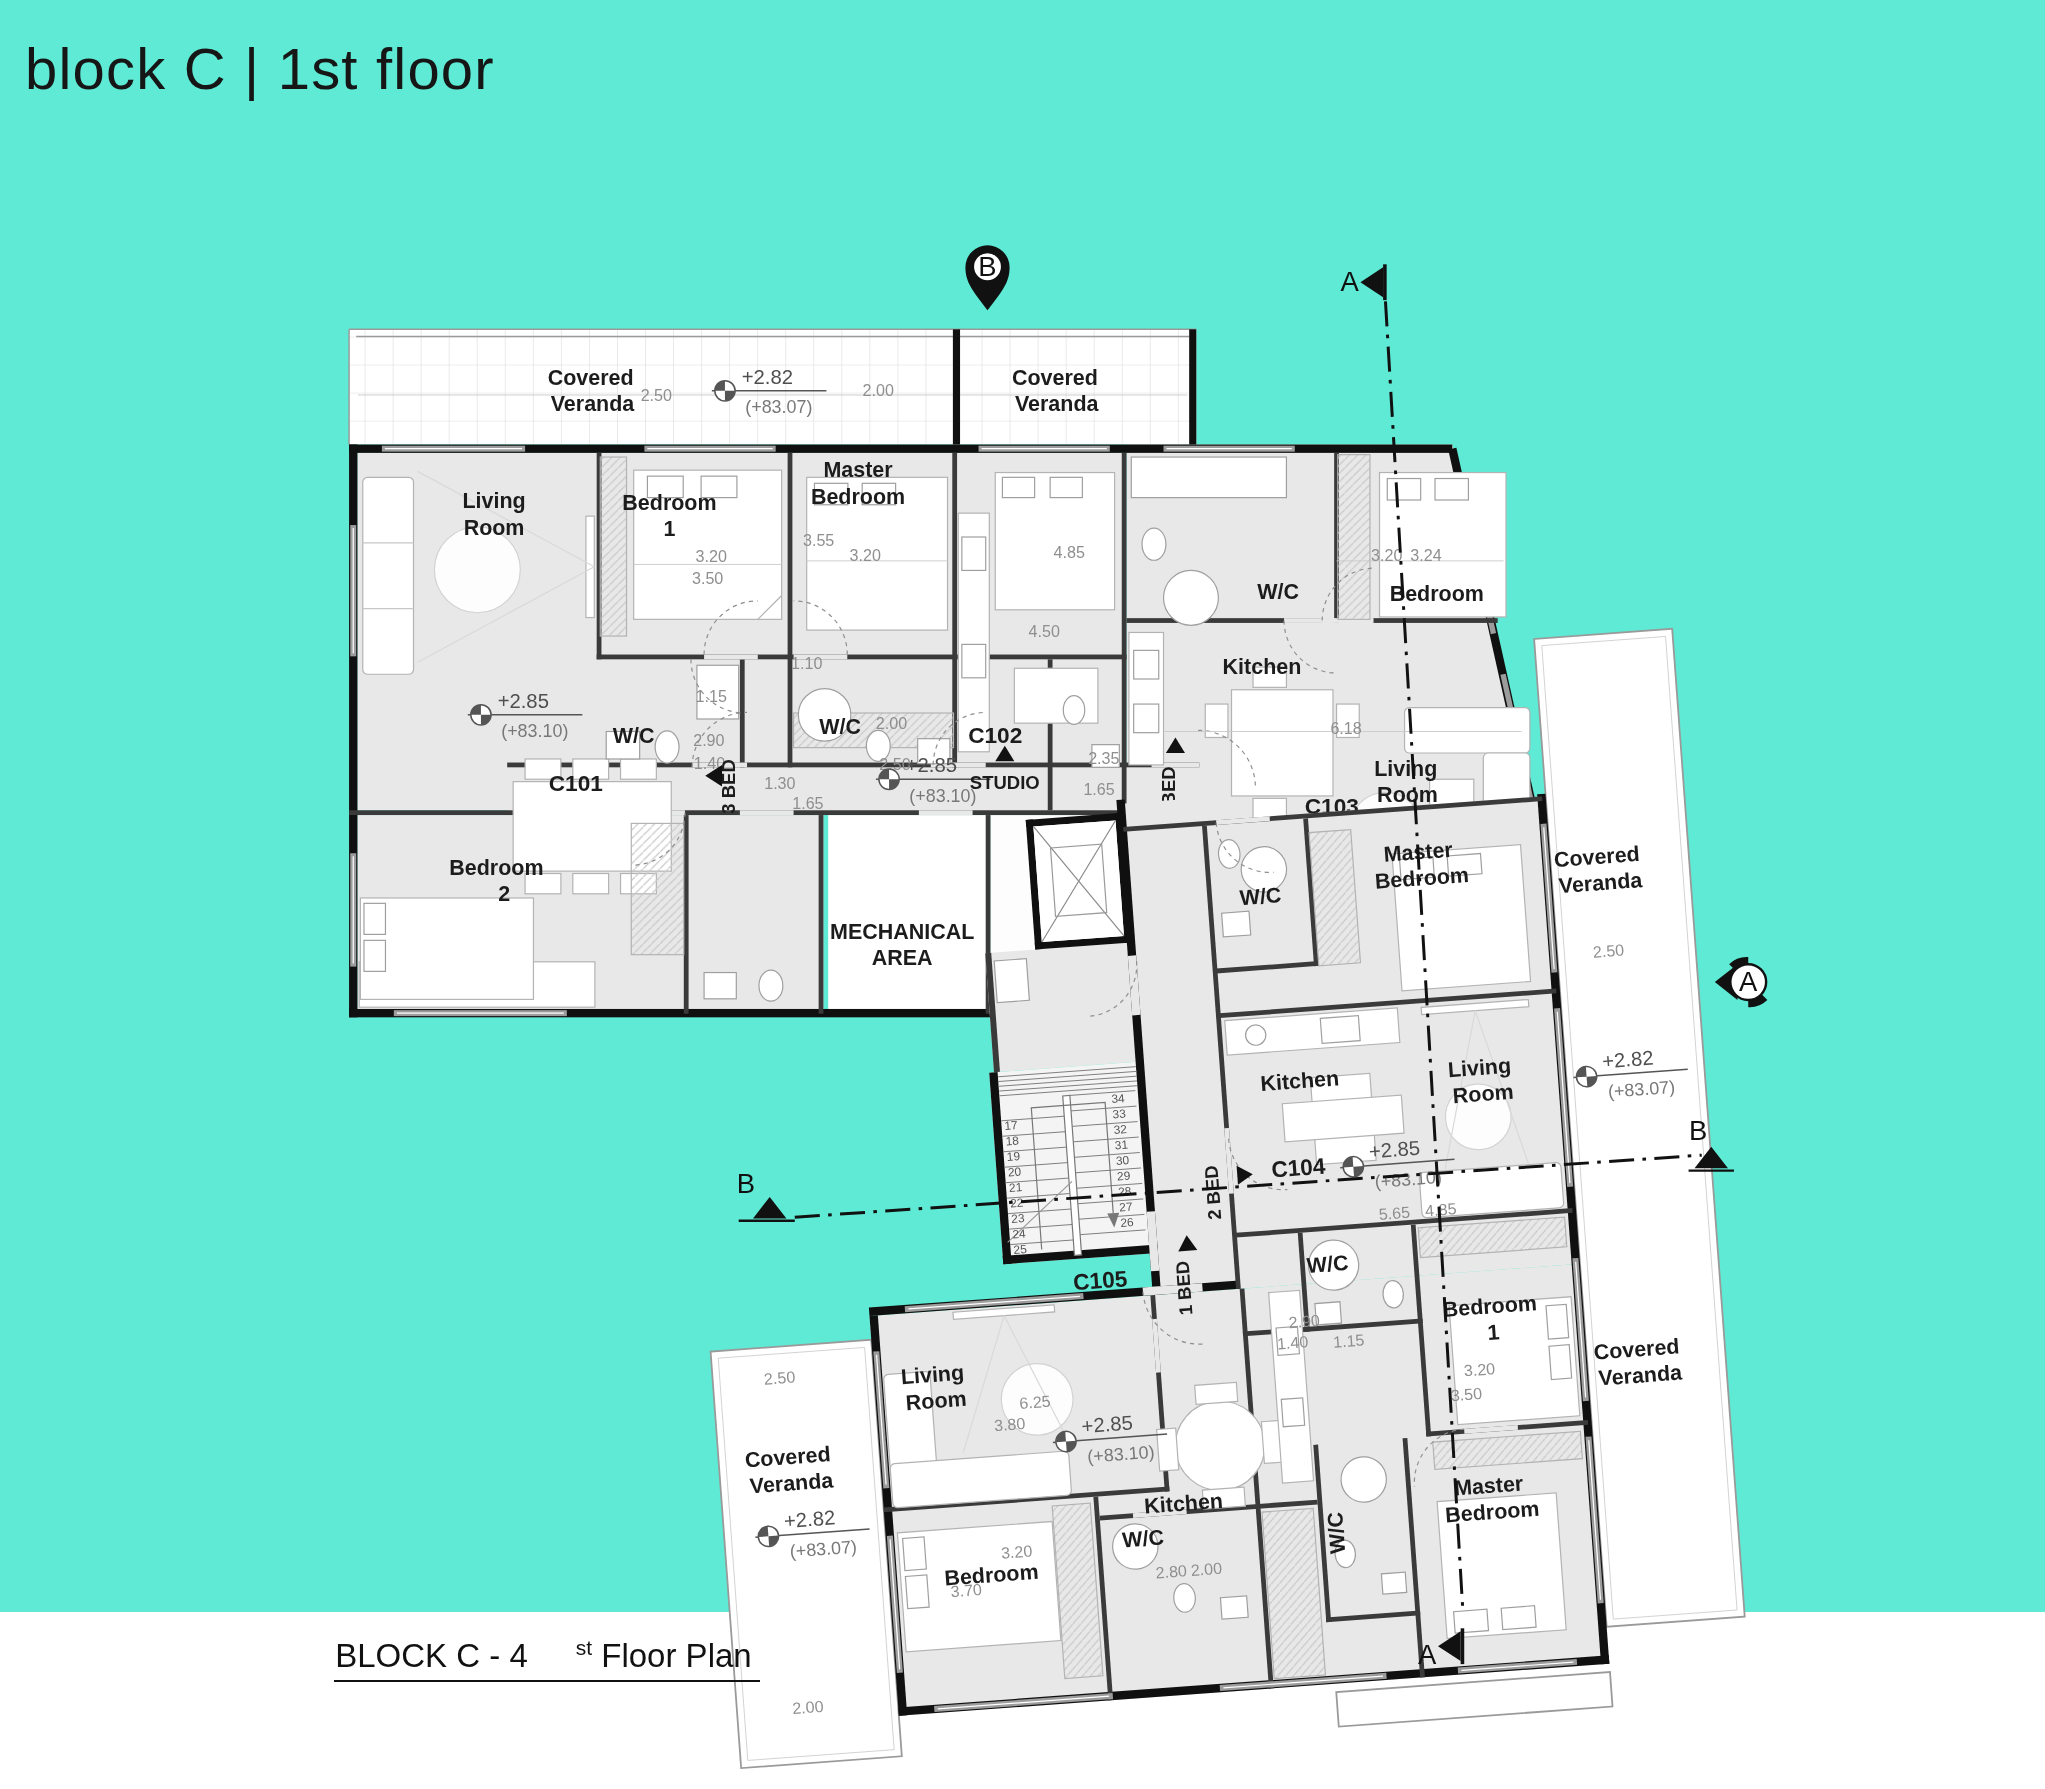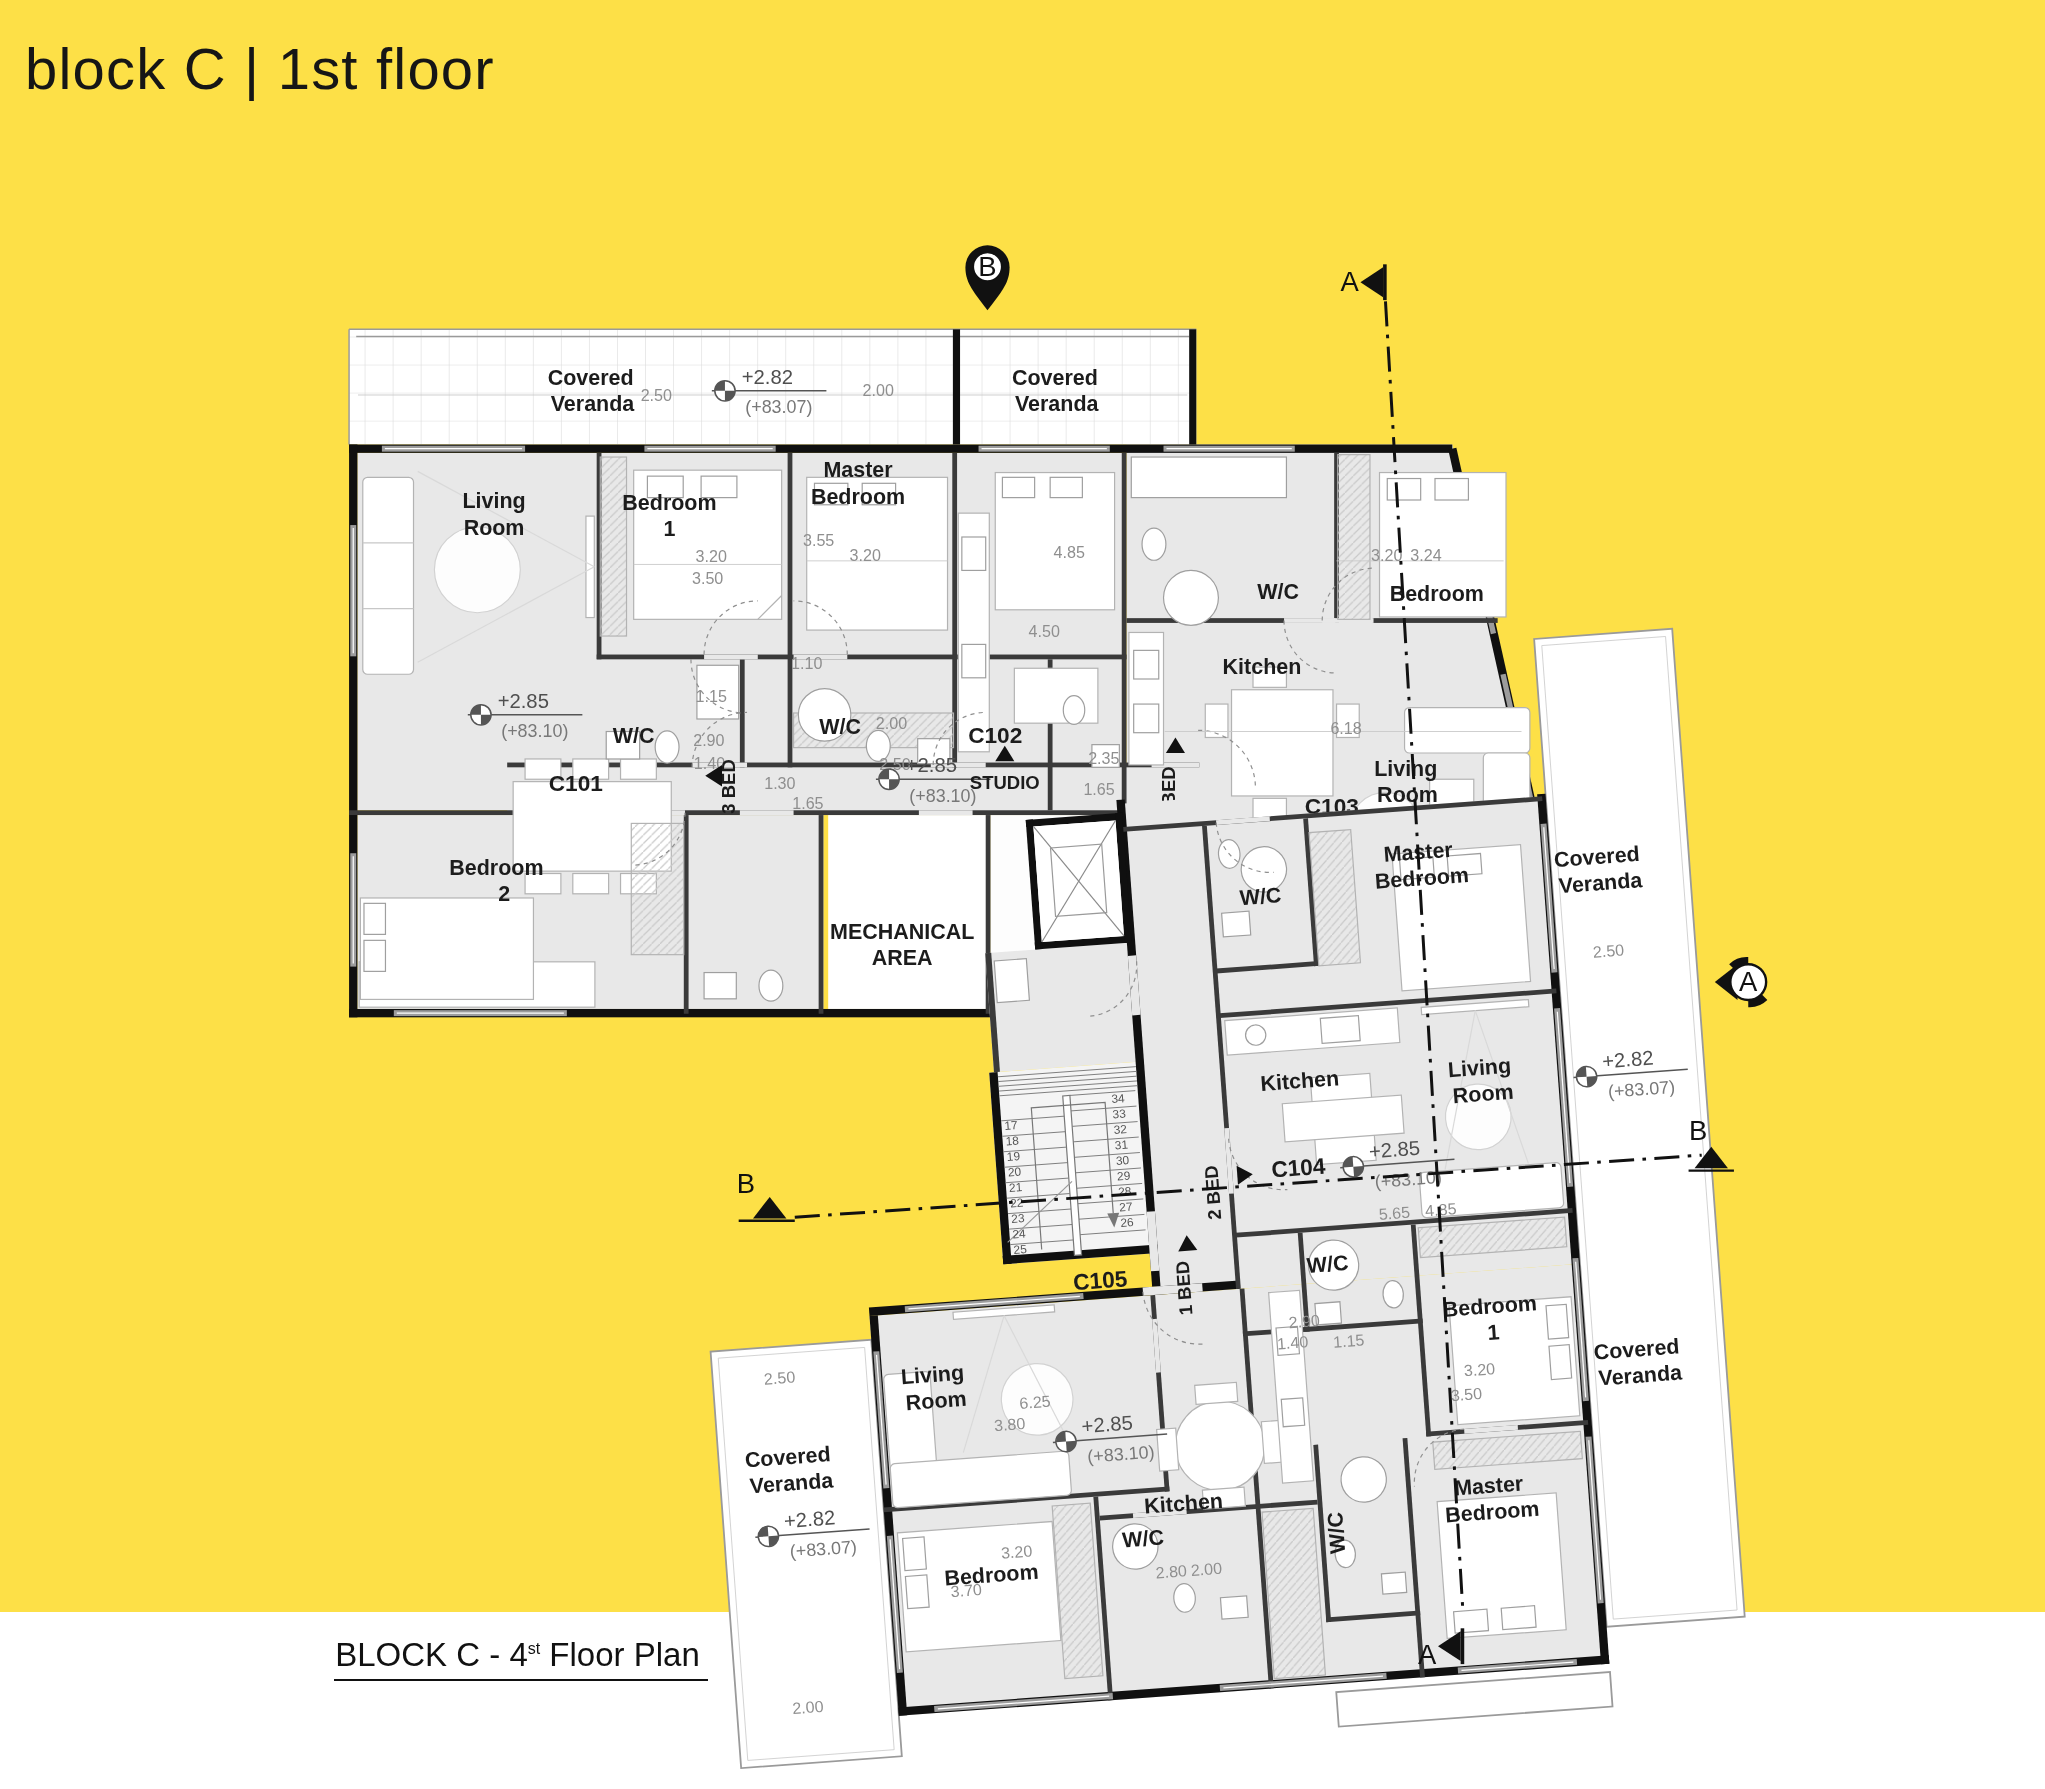--- a/index.html
+++ b/index.html
@@ -1,21 +1,21 @@
 <!DOCTYPE html>
 <html style="font-size:9.5px"><head>
 <meta charset="utf-8">
 <style>
   html,body{margin:0;padding:0;background:#fff;width:2046px;height:1790px;overflow:hidden;
     font-family:"Liberation Sans",sans-serif;}
-  .stage{position:relative;width:2046px;height:1612px;background:#fde047;}
+  .stage{position:relative;width:2046px;height:1612px;background:#5eead4;}
   .title{position:absolute;left:25px;top:35px;font-size:58px;font-weight:300;color:#161616;letter-spacing:1.2px;}
   .caption{position:absolute;left:334px;top:1636px;font-size:33px;color:#111;border-bottom:2.4px solid #111;
     padding:0 8.4px 4.8px 1.2px;}
-  .caption sup{font-size:16px;}
+  .caption sup{font-size:21px;margin-left:48px;}
   svg{position:absolute;left:0;top:0;}
   text{font-family:"Liberation Sans",sans-serif;}
   .room{font-size:36px;font-weight:bold;fill:#1c1c1c;text-anchor:middle;}
   .unit{font-size:38px;font-weight:bold;fill:#1c1c1c;text-anchor:middle;}
   .dim{font-size:27px;fill:#8f8f8f;text-anchor:middle;}
   .lvl{font-size:34px;fill:#4f4f4f;}
   .lvlp{font-size:30px;fill:#787878;}
   .entr{font-size:31px;font-weight:bold;fill:#1c1c1c;text-anchor:middle;}
   .stnum{font-size:20px;fill:#555;text-anchor:middle;}
   .mark{font-size:46px;fill:#111;text-anchor:middle;}

